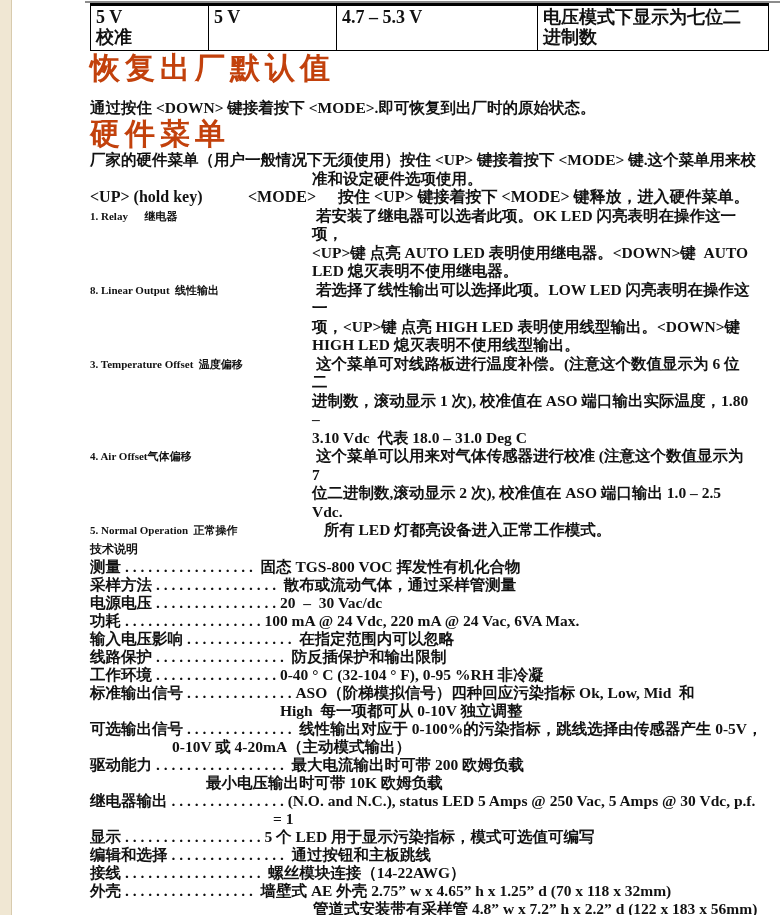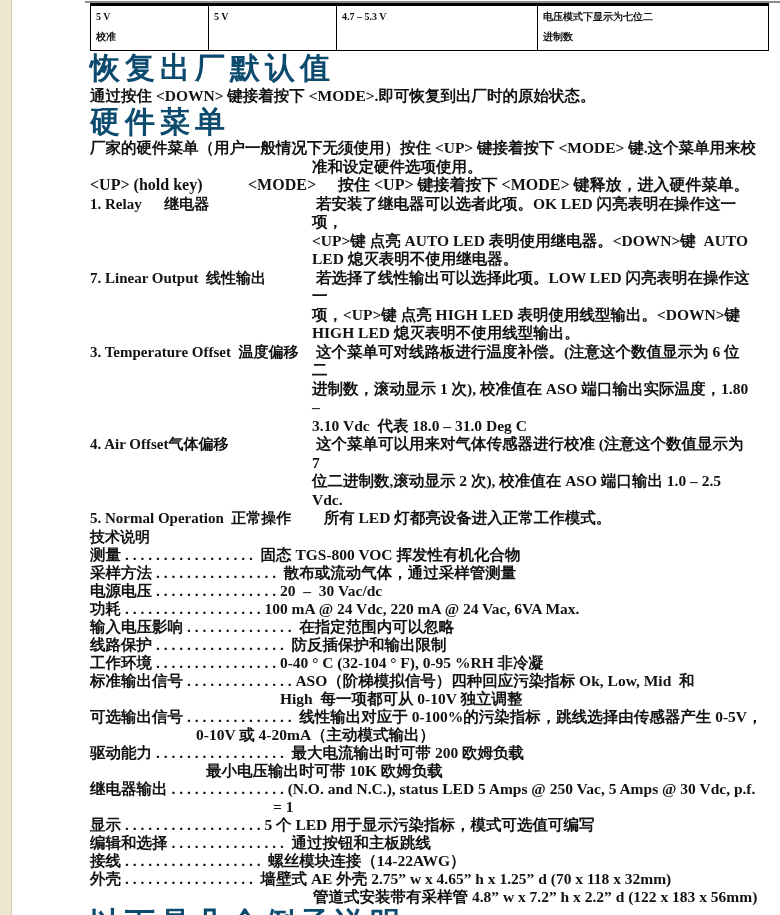--- a/index.html
+++ b/index.html
@@ -20,46 +20,46 @@
   .content{
     position:absolute;left:90px;top:3px;width:662px;
   }
   
   table.spec-table{
     border-collapse:collapse;table-layout:fixed;width:634px;
     border:1px solid #000;border-top:3px solid #000;
   }
   table.spec-table td{
     border:1px solid #000;vertical-align:top;
-    font-size:10px;line-height:20px;padding:1px 5px 3px 5px;
+    font-size:18px;line-height:20px;padding:1px 5px 3px 5px;
     white-space:pre-wrap;
   }
   .c1{width:107px}.c2{width:117px}.c3{width:190px}.c4{width:220px}
   
   h1.doc-h{
     margin:0;font-size:30px;line-height:34px;letter-spacing:5px;
-    font-weight:700;color:#0c4a6e;
+    font-weight:700;color:#c2410c;
   }
   .h-restore{margin-top:5px;}
   .h-hardware{margin-top:2px;}
   .h-examples{margin-top:3px;letter-spacing:4px;}
   
-  .bline{font-size:15.5px;line-height:19px;white-space:pre;margin-top:1px;}
+  .bline{font-size:15.5px;line-height:19px;white-space:pre;margin-top:13px;}
   .intro{}
   .intro .l1{font-size:15.5px;line-height:18.5px;white-space:pre;}
   .intro .l2{font-size:15.5px;line-height:18.5px;white-space:pre;margin-left:222px;}
   .upmode{display:flex;font-size:16px;line-height:18.5px;white-space:pre;}
   .upmode .k1{width:158px;flex:none;}
   .upmode .k2{width:82px;flex:none;}
   
   .hw-item{display:flex;align-items:flex-start;}
-  .hw-item .lbl{width:222px;flex:none;font-size:15px;line-height:18.5px;white-space:pre;}
+  .hw-item .lbl{width:222px;flex:none;font-size:11px;line-height:18.5px;white-space:pre;}
   .hw-item .dsc{flex:1;font-size:15.5px;line-height:18.5px;white-space:pre-wrap;}
   
-  .spec-title{font-size:15px;line-height:18px;white-space:pre;}
+  .spec-title{font-size:12px;line-height:18px;white-space:pre;}
   .spec-line{font-size:15.5px;line-height:18px;white-space:pre;}
 </style>
 </head>
 <body>
 
 <div class="edge-strip"></div>
 <div class="top-rule"></div>
 
 <div class="content">
 
@@ -91,21 +91,21 @@
     <span class="k3">  按住 &lt;UP&gt; 键接着按下 &lt;MODE&gt; 键释放，进入硬件菜单。</span>
   </div>
 
   <div class="hw-item">
     <div class="lbl">1. Relay      继电器</div>
     <div class="dsc"> 若安装了继电器可以选者此项。OK LED 闪亮表明在操作这一项，
 &lt;UP&gt;键 点亮 AUTO LED 表明使用继电器。&lt;DOWN&gt;键  AUTO
 LED 熄灭表明不使用继电器。</div>
   </div>
   <div class="hw-item">
-    <div class="lbl">7. Linear Output  线性输出</div>
+    <div class="lbl">8. Linear Output  线性输出</div>
     <div class="dsc"> 若选择了线性输出可以选择此项。LOW LED 闪亮表明在操作这一
 项，&lt;UP&gt;键 点亮 HIGH LED 表明使用线型输出。&lt;DOWN&gt;键
 HIGH LED 熄灭表明不使用线型输出。</div>
   </div>
   <div class="hw-item">
     <div class="lbl">3. Temperature Offset  温度偏移</div>
     <div class="dsc"> 这个菜单可对线路板进行温度补偿。(注意这个数值显示为 6 位二
 进制数，滚动显示 1 次), 校准值在 ASO 端口输出实际温度，1.80 –
 3.10 Vdc  代表 18.0 – 31.0 Deg C</div>
   </div>
@@ -124,21 +124,21 @@
   <div class="spec-line">测量 . . . . . . . . . . . . . . . . .  固态 TGS-800 VOC 挥发性有机化合物</div>
   <div class="spec-line">采样方法 . . . . . . . . . . . . . . . .  散布或流动气体，通过采样管测量</div>
   <div class="spec-line">电源电压 . . . . . . . . . . . . . . . . 20  –  30 Vac/dc</div>
   <div class="spec-line">功耗 . . . . . . . . . . . . . . . . . . 100 mA @ 24 Vdc, 220 mA @ 24 Vac, 6VA Max.</div>
   <div class="spec-line">输入电压影响 . . . . . . . . . . . . . .  在指定范围内可以忽略</div>
   <div class="spec-line">线路保护 . . . . . . . . . . . . . . . . .  防反插保护和输出限制</div>
   <div class="spec-line">工作环境 . . . . . . . . . . . . . . . . 0-40 ° C (32-104 ° F), 0-95 %RH 非冷凝</div>
   <div class="spec-line">标准输出信号 . . . . . . . . . . . . . . ASO（阶梯模拟信号）四种回应污染指标 Ok, Low, Mid  和</div>
   <div class="spec-line" style="margin-left:190px">High  每一项都可从 0-10V 独立调整</div>
   <div class="spec-line">可选输出信号 . . . . . . . . . . . . . .  线性输出对应于 0-100%的污染指标，跳线选择由传感器产生 0-5V，</div>
-  <div class="spec-line" style="margin-left:106px">0-10V 或 4-20mA（主动模式输出）</div>
+  <div class="spec-line" style="margin-left:82px">0-10V 或 4-20mA（主动模式输出）</div>
   <div class="spec-line">驱动能力 . . . . . . . . . . . . . . . . .  最大电流输出时可带 200 欧姆负载</div>
   <div class="spec-line" style="margin-left:116px">最小电压输出时可带 10K 欧姆负载</div>
   <div class="spec-line">继电器输出 . . . . . . . . . . . . . . . (N.O. and N.C.), status LED 5 Amps @ 250 Vac, 5 Amps @ 30 Vdc, p.f.</div>
   <div class="spec-line" style="margin-left:183px">= 1</div>
   <div class="spec-line">显示 . . . . . . . . . . . . . . . . . . 5 个 LED 用于显示污染指标，模式可选值可编写</div>
   <div class="spec-line">编辑和选择 . . . . . . . . . . . . . . .  通过按钮和主板跳线</div>
   <div class="spec-line">接线 . . . . . . . . . . . . . . . . . .  螺丝模块连接（14-22AWG）</div>
   <div class="spec-line">外壳 . . . . . . . . . . . . . . . . .  墙壁式 AE 外壳 2.75” w x 4.65” h x 1.25” d (70 x 118 x 32mm)</div>
   <div class="spec-line" style="margin-left:223px">管道式安装带有采样管 4.8” w x 7.2” h x 2.2” d (122 x 183 x 56mm)</div>
 

